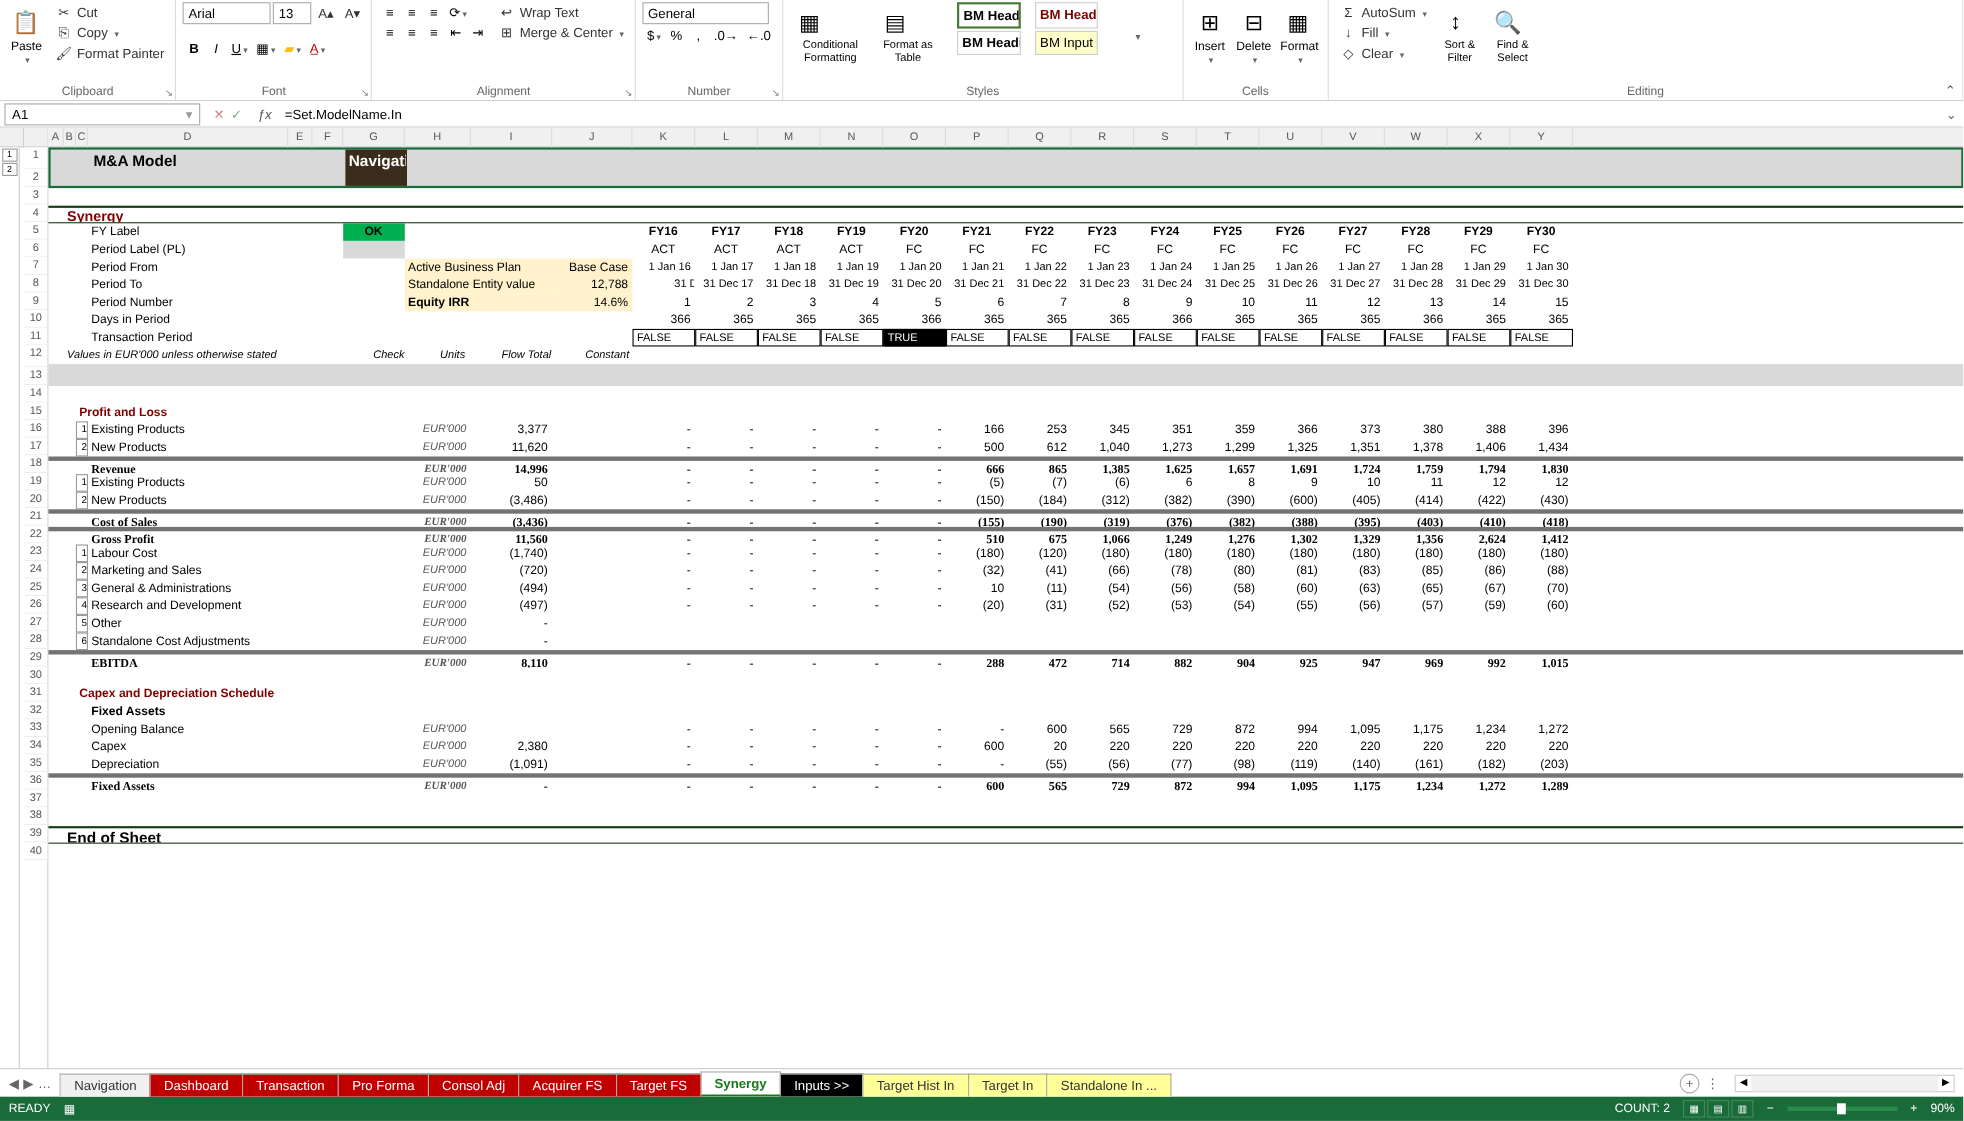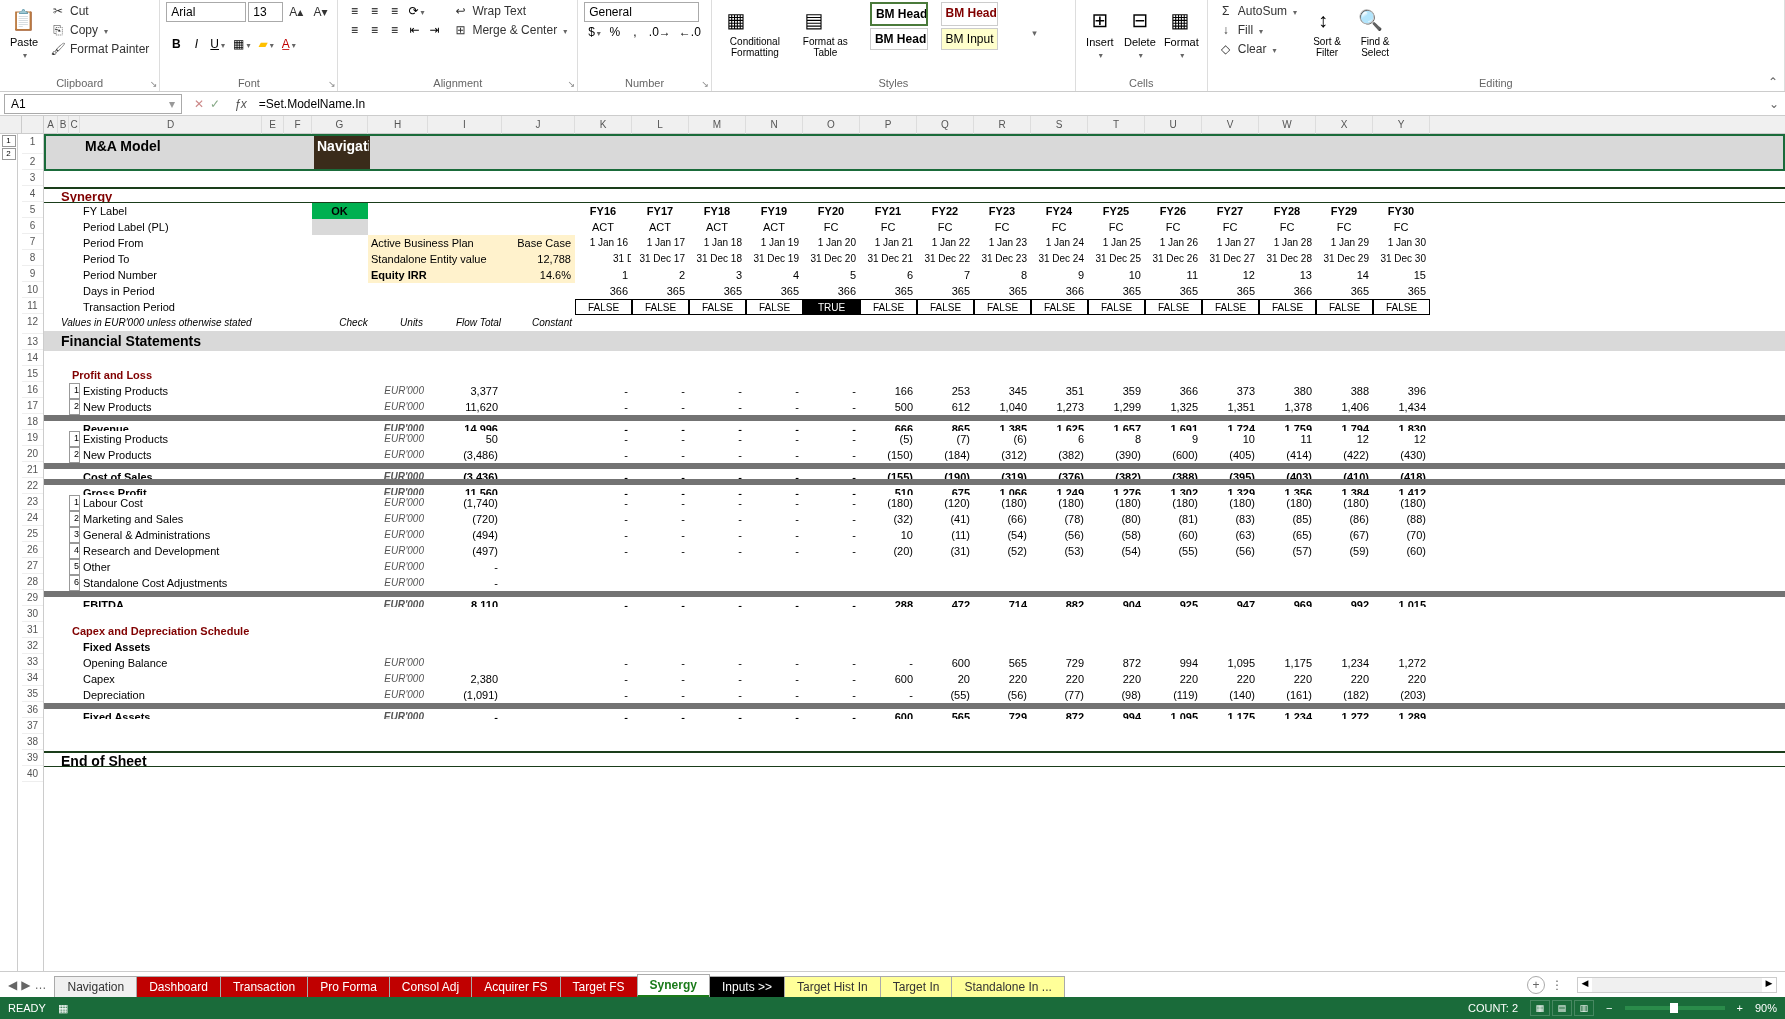--- a/index.html
+++ b/index.html
@@ -59,24 +59,24 @@
 .cell.input-yellow { background: #fff2cc; color: #000; }
 .cell.nav { background: #3a2b1a; color: #fff; font-size: 11px; text-align: center;}
 .cell.ok { background: #00b050; color: #000; font-weight: bold; text-align: center;}
 .cell.units { color: #555; font-style: italic; text-align: right; font-size: 10px;}
 .row.h1 { background: #d9d9d9; height: 37px; line-height: 20px; }
 .row.h1 .cell { font-weight: bold; font-size: 14px; }
 .row.h2 { border-top: 2px solid #1a3d1a; border-bottom: 1px solid #1a3d1a; }
 .row.h2 .cell.hcell { color: #800000; font-weight: bold; font-size: 13px; }
 .row.h3 .cell.hcell { color: #800000; font-weight: bold; }
 .row.h4 .cell.hcell { font-weight: bold; }
-.row.total { border-top: 6px solid #737373; }
+.row.total { border-top: 4px solid #737373; font-family: Liberation Serif, serif; }
 .row.total .cell { font-weight: bold; }
 .row.end { border-top: 2px solid #1a3d1a; border-bottom: 1px solid #1a3d1a; }
-.tp-cell { border: 1px solid #000; text-align: center; font-size: 10px; }
+.tp-cell { border: 1px solid #000; font-size: 10px; }
 .tp-true { background: #000; color: #fff; }
 
 
 .cA{width:14px}.cB{width:11px}.cC{width:11px}.cD{width:182px}.cE{width:22px}.cF{width:28px}
 .cG{width:56px}.cH{width:60px}.cI{width:74px}.cJ{width:73px}
 .cK,.cL,.cM,.cN,.cO,.cP,.cQ,.cR,.cS,.cT,.cU,.cV,.cW,.cX,.cY{width:57px}
 
 .item-num { width: 11px; text-align: right; border: 1px solid #999; font-size: 9px; line-height: 13px; padding: 0;}
 
 
@@ -615,21 +615,20 @@
           <div class="cell cS"></div>
           <div class="cell cT"></div>
           <div class="cell cU"></div>
           <div class="cell cV"></div>
           <div class="cell cW"></div>
           <div class="cell cX"></div>
           <div class="cell cY"></div>
         </div>
         <div class="row h1" style="height: 20px;">
           <div class="cell cA"></div>
-          <div class="cell " style="font-weight: bold; font-size: 14px; width: 500px;">Financial Statements</div>
         </div>
         <div class="row "></div>
         <div class="row h3">
           <div class="cell cA"></div>
           <div class="cell cB"></div>
           <div class="cell hcell" style="width: 200px;">Profit and Loss</div>
         </div>
         <div class="row ">
           <div class="cell cA"></div>
           <div class="cell cB"></div>
@@ -809,21 +808,21 @@
           <div class="cell cN right bold">-</div>
           <div class="cell cO right bold">-</div>
           <div class="cell cP right bold">510</div>
           <div class="cell cQ right bold">675</div>
           <div class="cell cR right bold">1,066</div>
           <div class="cell cS right bold">1,249</div>
           <div class="cell cT right bold">1,276</div>
           <div class="cell cU right bold">1,302</div>
           <div class="cell cV right bold">1,329</div>
           <div class="cell cW right bold">1,356</div>
-          <div class="cell cX right bold">1,384</div>
+          <div class="cell cX right bold">2,624</div>
           <div class="cell cY right bold">1,412</div>
         </div>
         <div class="row ">
           <div class="cell cA"></div>
           <div class="cell cB"></div>
           <div class="cell item-num">1</div>
           <div class="cell cD ">Labour Cost</div>
           <div class="cell cE"></div>
           <div class="cell cF"></div>
           <div class="cell cG"></div>

